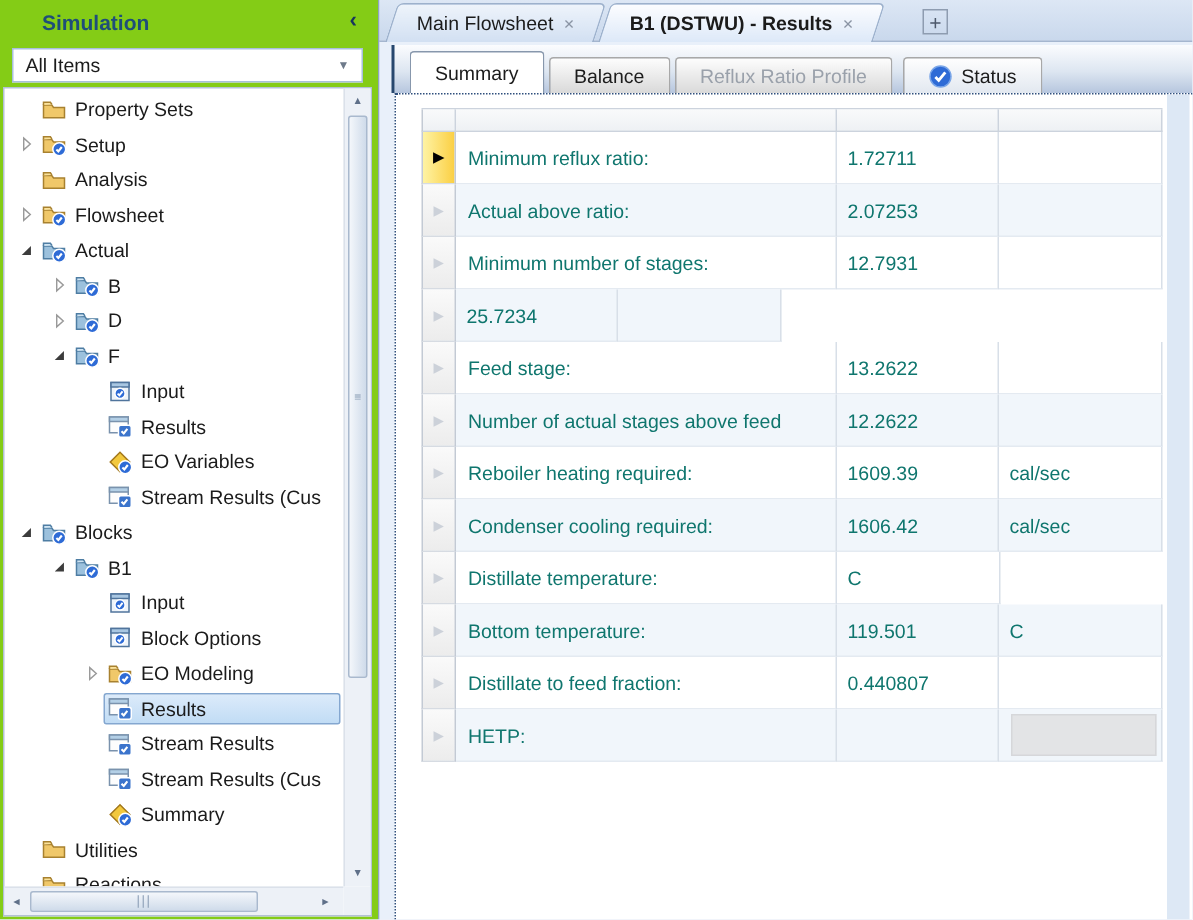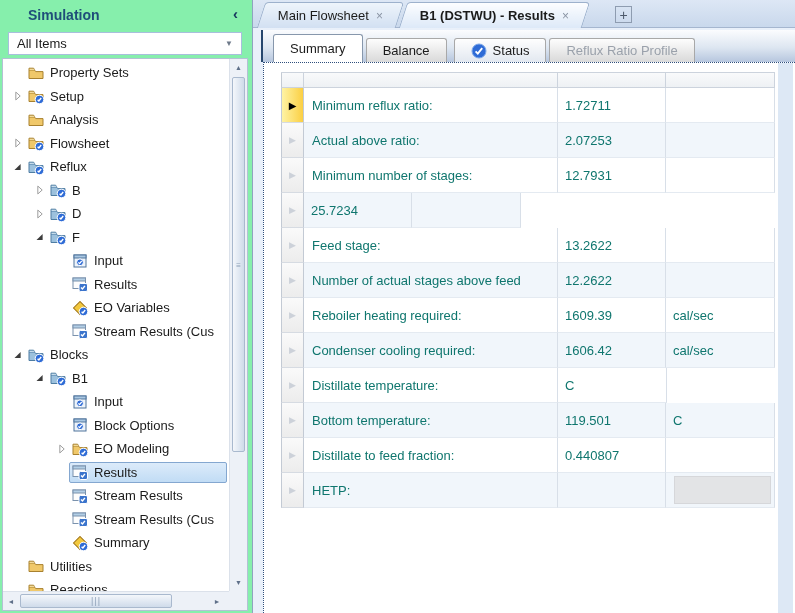--- a/index.html
+++ b/index.html
@@ -3,21 +3,21 @@
 <meta charset="utf-8">
 <style>
   * { margin:0; padding:0; box-sizing:border-box; }
   html,body { width:795px; height:613px; overflow:hidden; }
   body {
     font-family:"Liberation Sans","DejaVu Sans",sans-serif;
     font-size:13px; color:#1b1b1b; background:#d9e3f2; position:relative;
   }
 
   
-  #sidebar { position:absolute; left:0; top:0; width:252px; height:613px; background:#86efac; }
+  #sidebar { position:absolute; left:0; top:0; width:252px; height:613px; background:#84cc16; }
   .sb-header { position:relative; height:30px; }
   .sb-title { position:absolute; left:28px; top:7px; font-size:14px; font-weight:bold; color:#1f4e79; }
   .sb-collapse { position:absolute; right:14px; top:5px; font-size:15px; font-weight:bold; color:#17365d; cursor:pointer; }
   .sb-filter { position:absolute; left:8px; top:32px; width:234px; height:23px; background:#fff;
     border:1px solid #a8bfdc; display:flex; align-items:center; padding:0 8px; }
   .sb-filter .caret { margin-left:auto; font-size:8px; color:#6e7a8a; }
   .sb-tree-wrap { position:absolute; left:2px; top:58px; width:246px; height:553px; background:#fff; border:1px solid #b3c1d4; }
   .tree-items { position:absolute; left:0; top:2px; right:18px; bottom:19px; overflow:hidden; }
   .tree-item { height:23.5px; display:flex; align-items:center; }
   .expander { width:14px; height:14px; flex:none; display:flex; align-items:center; justify-content:center; }
@@ -167,21 +167,21 @@
               <path d="M11 4.5 V11.5 H4 Z" fill="#3c3c3c"></path>
             </svg>
           </span>
           <span class="row-body">
             <span class="t-icon"><svg width="16" height="16" viewBox="0 0 16 16">
                 <path d="M1 5 h5.5 l1.2 1.6 H15 V13.5 H1 Z" fill="#9cc1dd" stroke="#4e7da3" stroke-width="1"></path>
                 <path d="M1 5 V3.2 h4.6 l1 1.4" fill="#cfe4f3" stroke="#4e7da3" stroke-width="1"></path>
                 <circle cx="11.5" cy="11.5" r="4.3" fill="#2e6bd6" stroke="#fff" stroke-width="1"></circle>
                 <path d="M9.6 11.7 l1.3 1.3 2.3-3" stroke="#fff" stroke-width="1.4" fill="none"></path>
               </svg></span>
-            <span class="t-label">Reflux</span>
+            <span class="t-label">Actual</span>
           </span>
         </div>
         <div class="tree-item">
           <span class="expander" style="margin-left: 30px;">
             <svg width="14" height="14" viewBox="0 0 16 16">
               <path d="M5.5 3.5 L10.5 8 L5.5 12.5 Z" fill="#fff" stroke="#9a9a9a" stroke-width="1.1"></path>
             </svg>
           </span>
           <span class="row-body">
             <span class="t-icon"><svg width="16" height="16" viewBox="0 0 16 16">
@@ -450,29 +450,29 @@
   </div>
   <div class="panel-body">
     <div class="inner-strip">
       <div class="inner-tabs" id="inner-tabs">
           <div class="itab active">
             <span>Summary</span>
           </div>
           <div class="itab">
             <span>Balance</span>
           </div>
+          <div class="itab disabled">
+            <span>Reflux Ratio Profile</span>
+          </div>
           <div class="itab status">
             <span class="tab-icon"><svg width="16" height="16" viewBox="0 0 16 16">
                 <circle cx="8" cy="8" r="7" fill="#2e6bd6" stroke="#7aa6e8" stroke-width="1"></circle>
                 <path d="M4.6 8.3 l2.2 2.3 4.4-5.4" stroke="#fff" stroke-width="1.9" fill="none"></path>
               </svg></span>
             <span>Status</span>
-          </div>
-          <div class="itab disabled">
-            <span>Reflux Ratio Profile</span>
           </div>
         </div>
     </div>
     <div class="content">
       <div class="right-strip"></div>
       <div class="rtable" id="rtable">
           <div class="rt-header">
             <div class="rt-hcell c0"></div>
             <div class="rt-hcell c1"></div>
             <div class="rt-hcell c2"></div>

